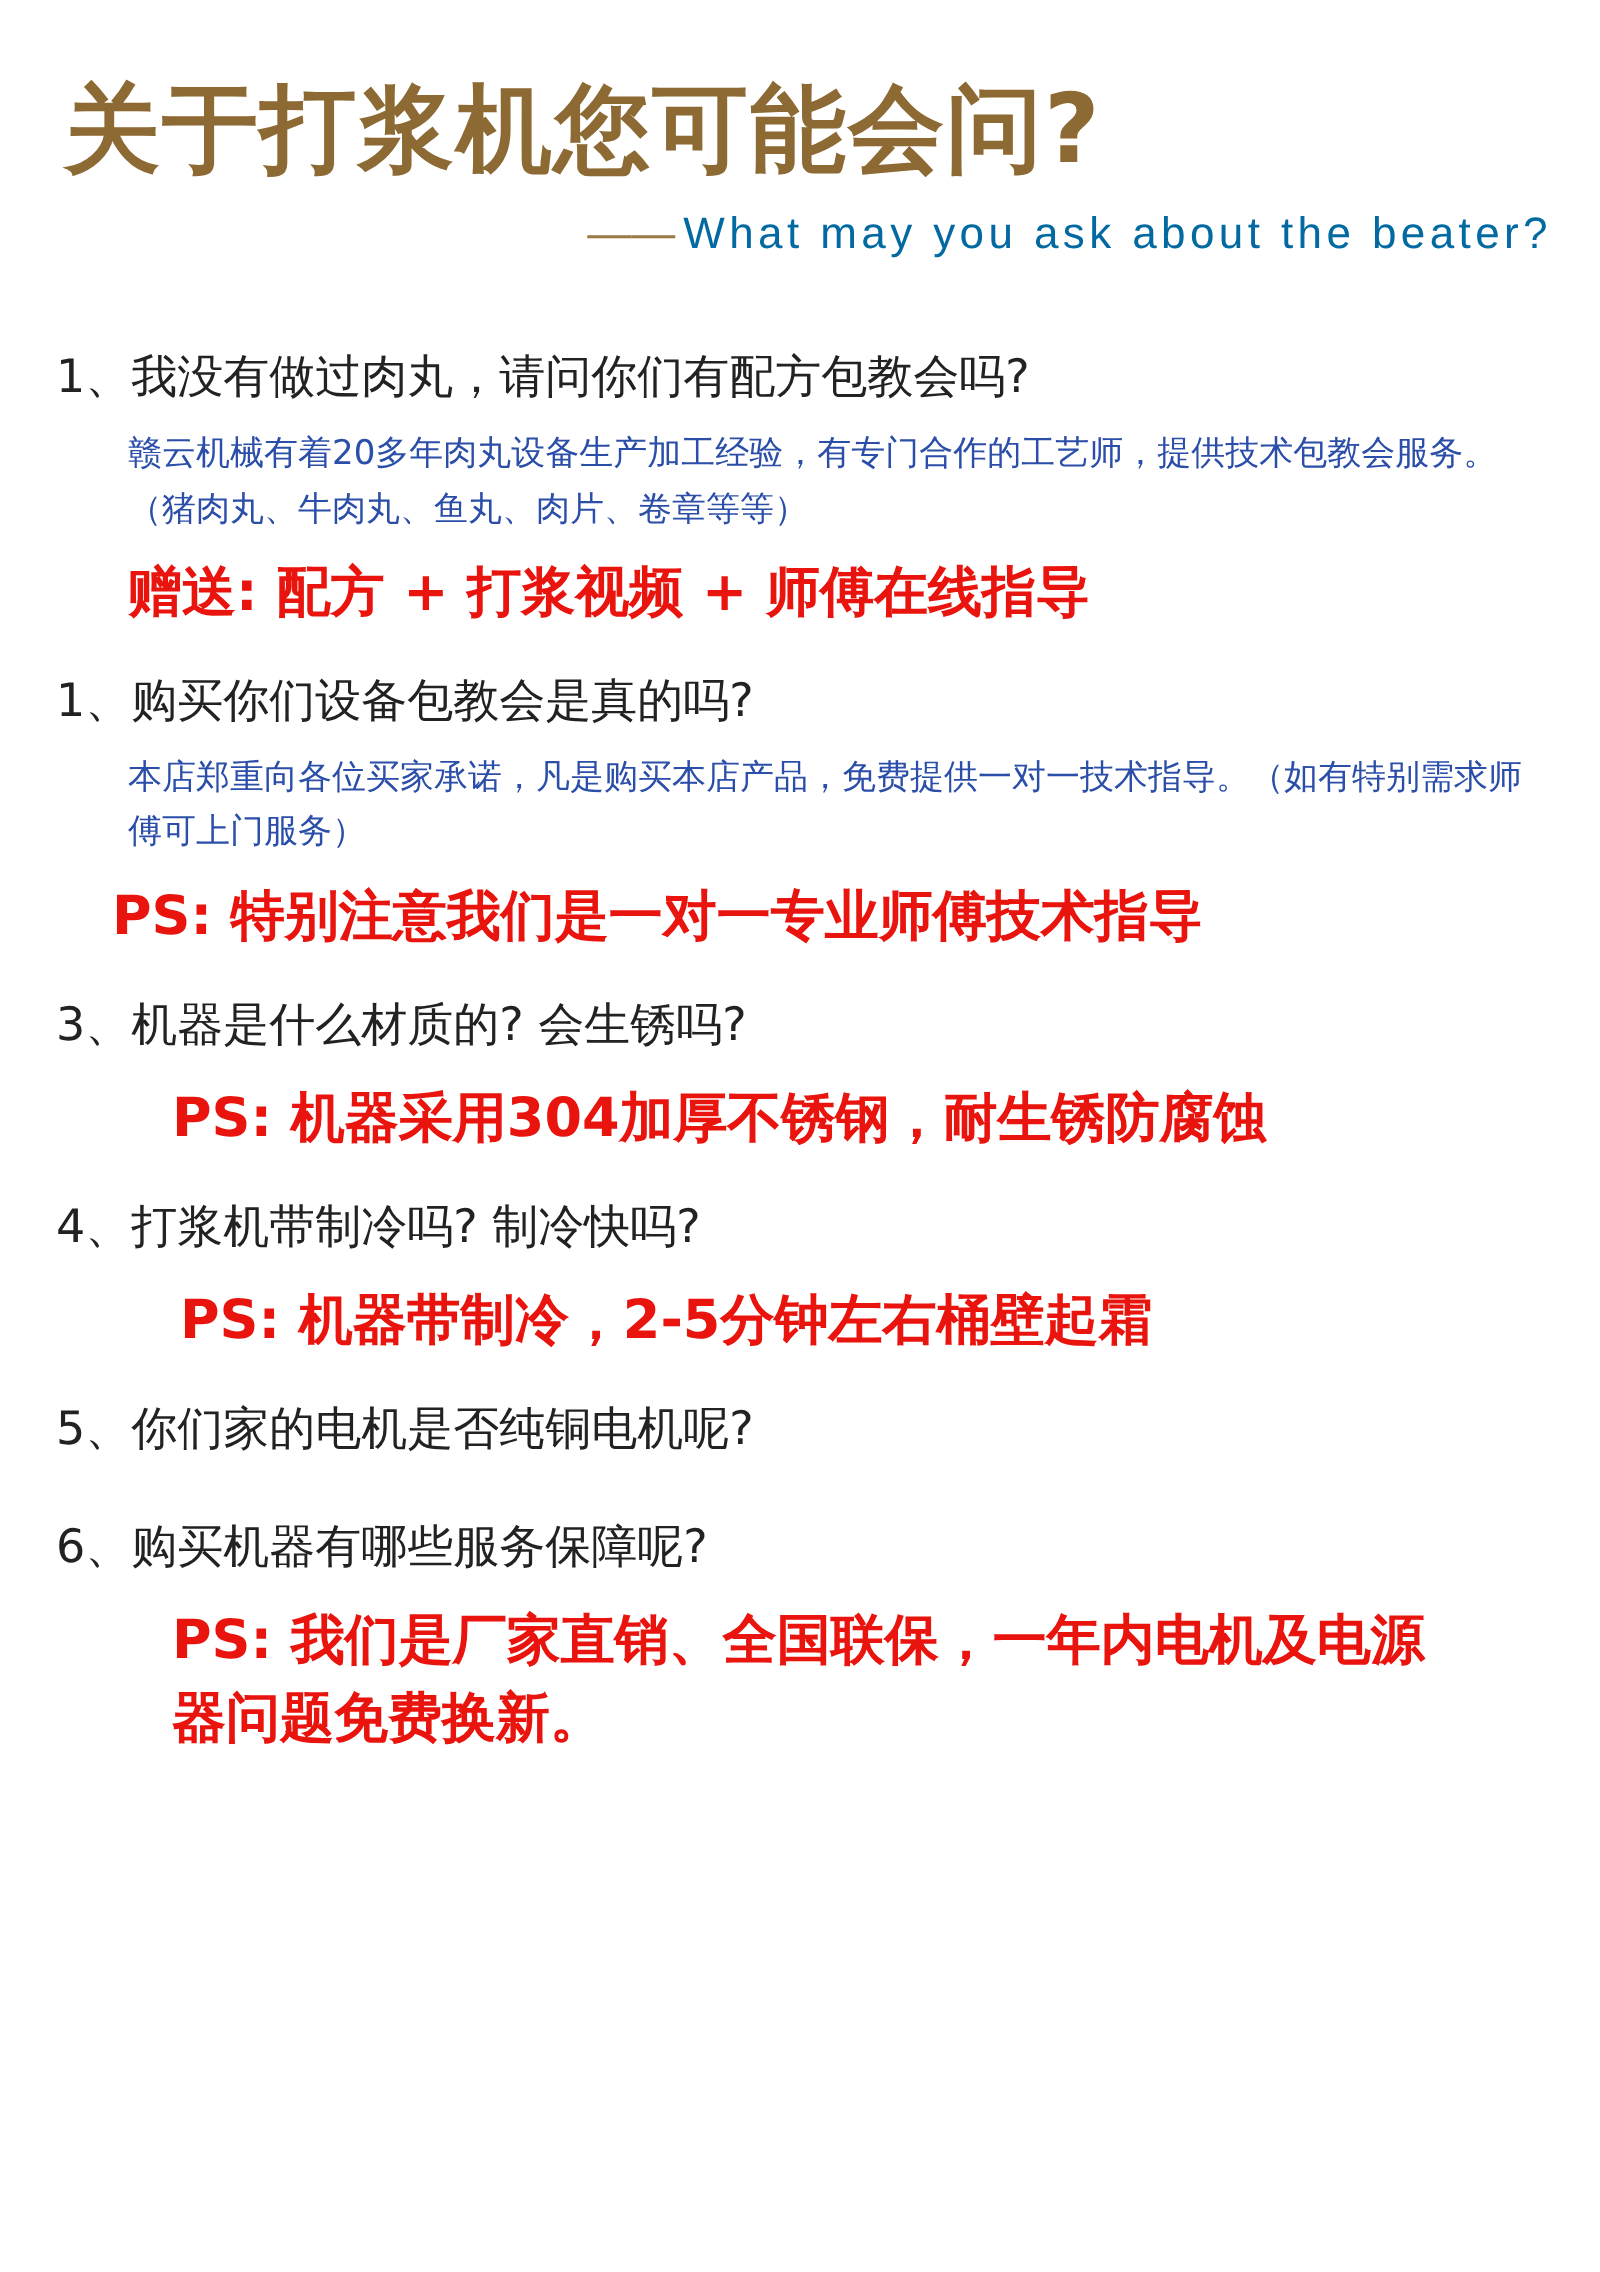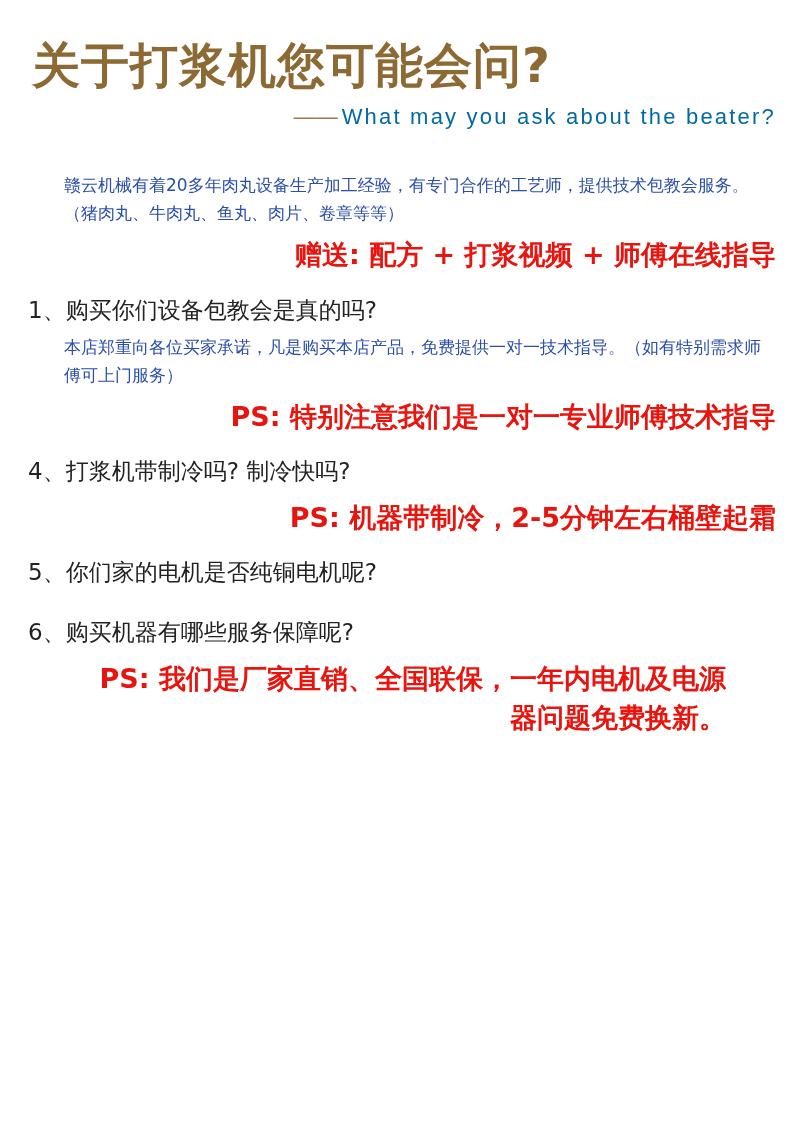--- a/index.html
+++ b/index.html
@@ -81,21 +81,20 @@
     max-width: 700px;
   }
   .highlight {
     font-family: "DejaVu Sans", sans-serif;
     font-weight: bold;
     font-size: 27px;
     color: #e8140d;
     line-height: 1.45;
     margin: 8px 0 4px 36px;
     white-space: nowrap;
-    text-align: right;
   }
   .highlight.wrap {
     white-space: normal;
     max-width: 640px;
     text-indent: 0;
   }
   .hl-indent-1 { margin-left: 28px; }
   .hl-indent-2 { margin-left: 58px; }
   .hl-indent-3 { margin-left: 62px; }
   .q-gap { margin-top: 18px; }
@@ -110,30 +109,35 @@
     <div class="title-cn">关于打浆机您可能会问?</div>
     <div class="title-en-row">
       <span class="em-dash">——</span>
       <span class="title-en">What may you ask about the beater?</span>
     </div>
   </div>
 
   <div class="qa-list">
 
     <div class="qa-block">
+      <div class="question">1、我没有做过肉丸，请问你们有配方包教会吗?</div>
       <div class="answer">赣云机械有着20多年肉丸设备生产加工经验，有专门合作的工艺师，提供技术包教会服务。（猪肉丸、牛肉丸、鱼丸、肉片、卷章等等）</div>
       <div class="highlight">赠送: 配方 + 打浆视频 + 师傅在线指导</div>
     </div>
 
     <div class="qa-block">
       <div class="question q-gap">1、购买你们设备包教会是真的吗?</div>
       <div class="answer">本店郑重向各位买家承诺，凡是购买本店产品，免费提供一对一技术指导。（如有特别需求师傅可上门服务）</div>
       <div class="highlight hl-indent-1">PS: 特别注意我们是一对一专业师傅技术指导</div>
     </div>
 
+    <div class="qa-block">
+      <div class="question q-gap">3、机器是什么材质的? 会生锈吗?</div>
+      <div class="highlight hl-indent-2">PS: 机器采用304加厚不锈钢，耐生锈防腐蚀</div>
+    </div>
 
     <div class="qa-block">
       <div class="question q-gap">4、打浆机带制冷吗? 制冷快吗?</div>
       <div class="highlight hl-indent-3">PS: 机器带制冷，2-5分钟左右桶壁起霜</div>
     </div>
 
     <div class="qa-block">
       <div class="question q-gap">5、你们家的电机是否纯铜电机呢?</div>
     </div>
 

